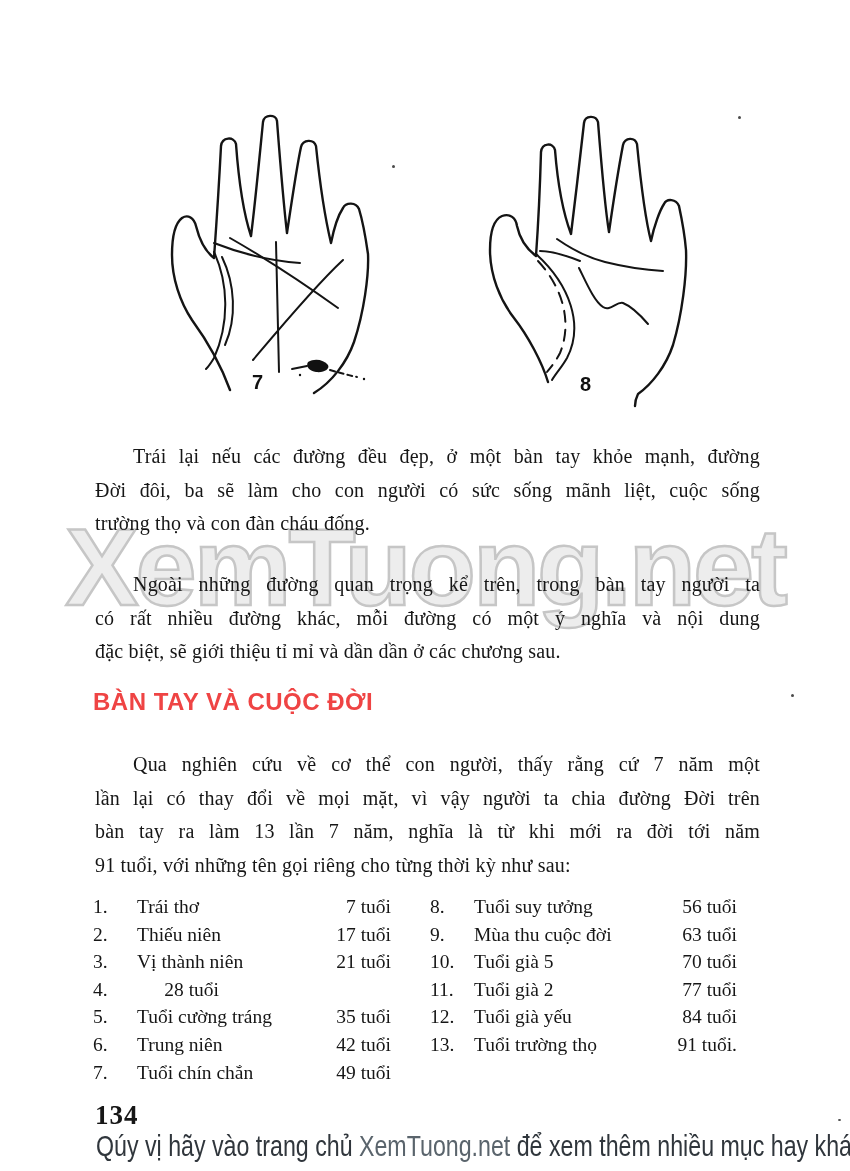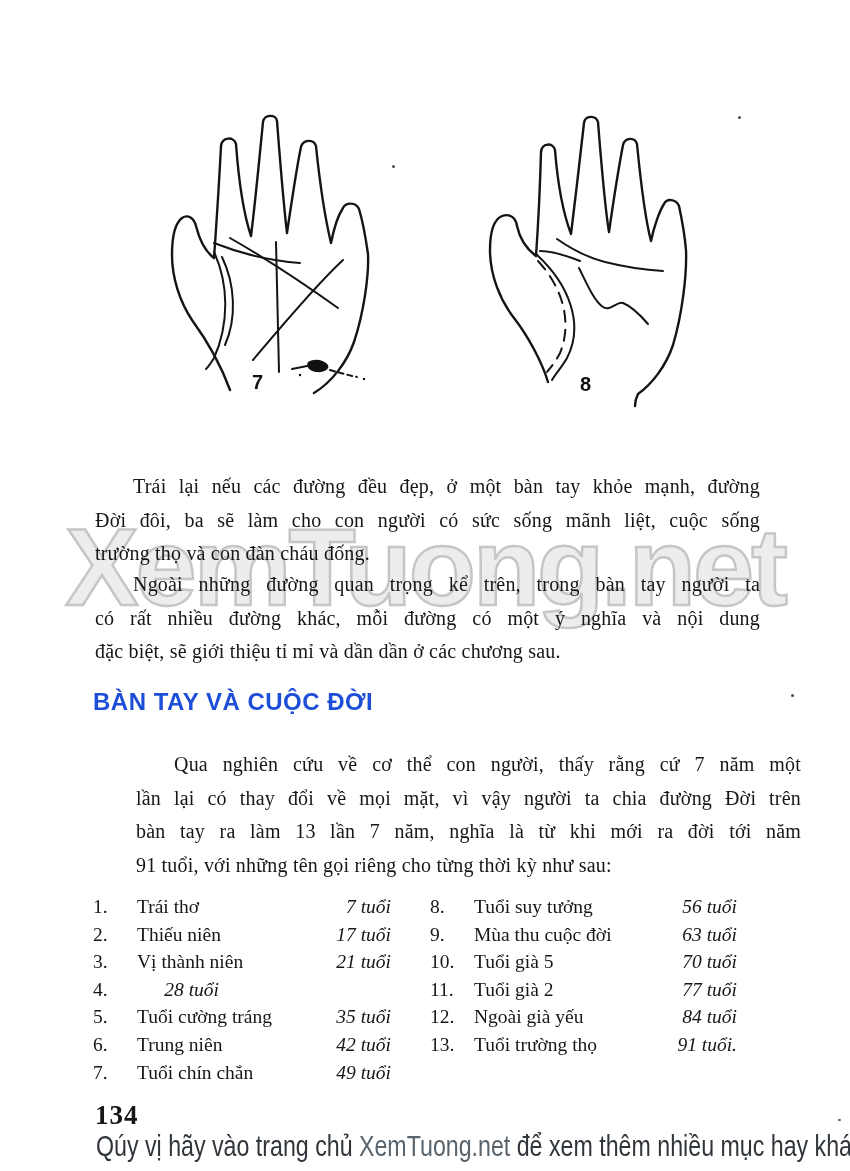--- a/index.html
+++ b/index.html
@@ -40,31 +40,31 @@
     letter-spacing:0.2px;
     font-weight:500;
   }
   .tline.last { text-align-last:left; }
   .tline.indent { text-indent:38px; }
 
   .heading {
     position:absolute; left:93px; top:688px; z-index:2;
     font-family:"Liberation Sans", sans-serif;
     font-weight:bold; font-size:24px; letter-spacing:0.5px;
-    color:#1d4ed8;
+    color:#ef4444;
   }
 
   
   .list-col { position:absolute; z-index:2; font-size:19.5px; }
   .list-left  { left:93px;  top:893px; width:298px; }
   .list-right { left:430px; top:893px; width:307px; }
   .row { display:flex; height:27.6px; line-height:27.6px; }
   .row .num  { width:44px; flex:none; }
   .row .name { flex:1; }
-  .row .age  { width:82px; flex:none; text-align:right;font-style:italic; }
+  .row .age  { width:82px; flex:none; text-align:right; }
 
   .page-number {
     position:absolute; left:95px; top:1100px; z-index:2;
     font-size:27px; font-weight:700; letter-spacing:1px;
   }
 
   
   .footer {
     position:absolute; left:0; top:1128px; width:850px; z-index:2;
     text-align:center; white-space:nowrap;
@@ -151,35 +151,35 @@
       C 196 276 182 294 168 304
       C 166 308 165 312 165 316"></path>
     <path class="pline" d="M 66 164 C 100 195 114 235 97 268 C 92 277 86 283 82 290"></path>
     <path class="dline" d="M 68 171 C 94 199 102 234 90 263 C 86 271 81 277 77 282"></path>
     <path class="pline" d="M 87 149 C 100 158 115 167 135 172 C 155 177 175 180 193 181"></path>
     <path class="pline" d="M 70 161 C 82 161 95 165 110 171"></path>
     <path class="pline" d="M 109 178 C 116 192 124 211 133 217 C 140 222 147 211 153 213 C 163 217 172 227 178 234"></path>
     <text class="figlabel" x="110" y="301">8</text>
   </svg>
 
-  <div class="textblock" style="top:470px;">
+  <div class="textblock" style="top:440px;">
     <div class="tline indent">Trái lại nếu các đường đều đẹp, ở một bàn tay khỏe mạnh, đường</div>
     <div class="tline">Đời đôi, ba sẽ làm cho con người có sức sống mãnh liệt, cuộc sống</div>
     <div class="tline last">trường thọ và con đàn cháu đống.</div>
   </div>
 
   <div class="textblock" style="top:568px;">
     <div class="tline indent">Ngoài những đường quan trọng kể trên, trong bàn tay người ta</div>
     <div class="tline">có rất nhiều đường khác, mỗi đường có một ý nghĩa và nội dung</div>
     <div class="tline last">đặc biệt, sẽ giới thiệu tỉ mỉ và dần dần ở các chương sau.</div>
   </div>
 
   <div class="heading">BÀN TAY VÀ CUỘC ĐỜI</div>
 
-  <div class="textblock" style="top:748px;margin-left:41px;">
+  <div class="textblock" style="top:748px;">
     <div class="tline indent">Qua nghiên cứu về cơ thể con người, thấy rằng cứ 7 năm một</div>
     <div class="tline">lần lại có thay đổi về mọi mặt, vì vậy người ta chia đường Đời trên</div>
     <div class="tline">bàn tay ra làm 13 lần 7 năm, nghĩa là từ khi mới ra đời tới năm</div>
     <div class="tline last">91 tuổi, với những tên gọi riêng cho từng thời kỳ như sau:</div>
   </div>
 
   <div class="list-col list-left">
     <div class="row">
       <span class="num">1.</span>
       <span class="name">Trái thơ</span>
@@ -232,21 +232,21 @@
       <span class="name">Tuổi già 5</span>
       <span class="age">70 tuổi</span>
     </div>
     <div class="row">
       <span class="num">11.</span>
       <span class="name">Tuổi già 2</span>
       <span class="age">77 tuổi</span>
     </div>
     <div class="row">
       <span class="num">12.</span>
-      <span class="name">Ngoài già yếu</span>
+      <span class="name">Tuổi già yếu</span>
       <span class="age">84 tuổi</span>
     </div>
     <div class="row">
       <span class="num">13.</span>
       <span class="name">Tuổi trường thọ</span>
       <span class="age">91 tuổi.</span>
     </div>
   </div>
 
   <div class="page-number">134</div>

